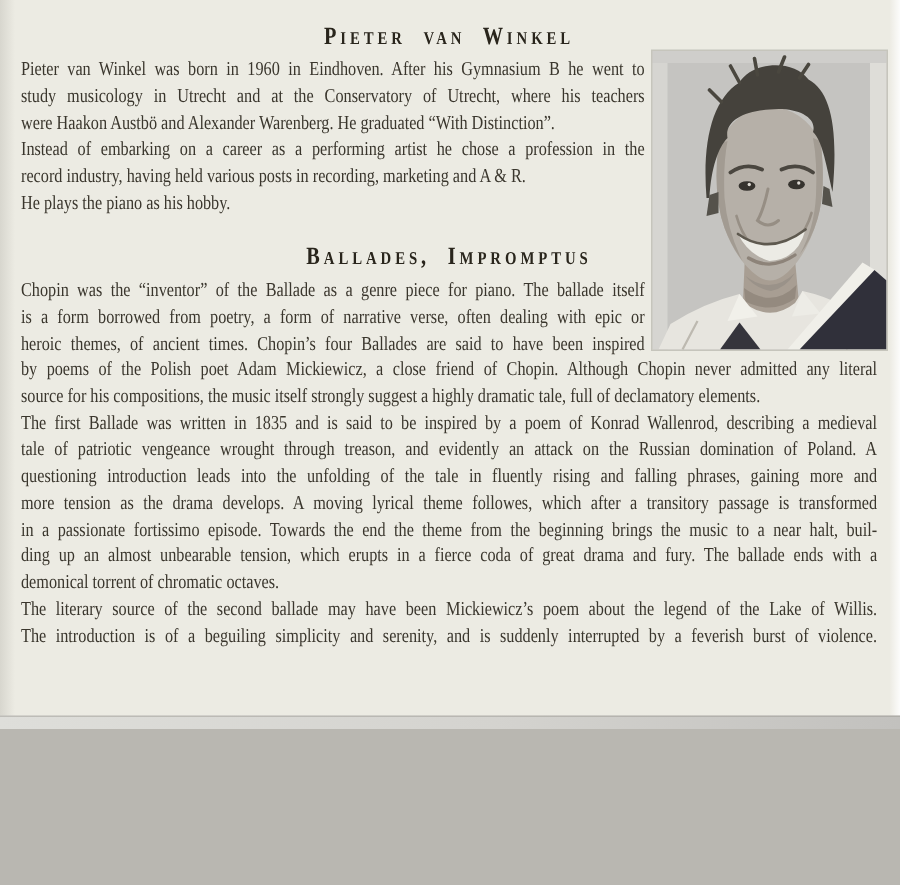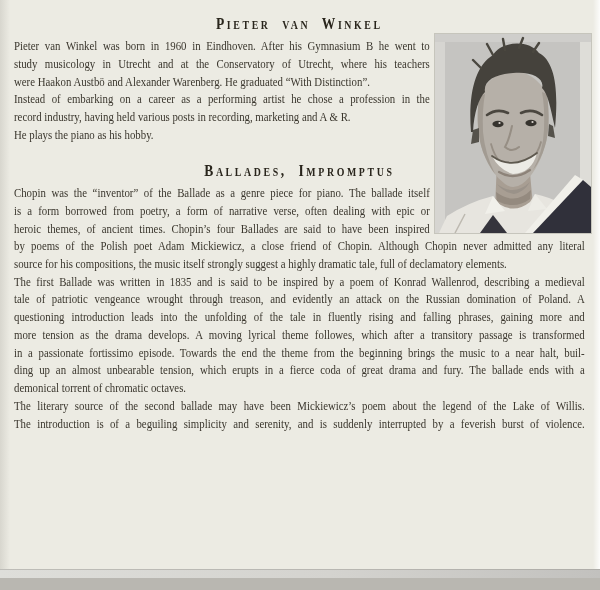--- a/index.html
+++ b/index.html
@@ -2,21 +2,21 @@
 <html><head>
 <meta charset="utf-8">
 <style>
   * { margin:0; padding:0; box-sizing:border-box; }
   html,body { width:600px; height:590px; }
   body {
     font-family:"Liberation Serif", serif;
     background:#b9b7b1;
   }
   .page {
-    position:relative; width:600px; height:578px;
+    position:relative; width:600px; height:486px;
     background:#ecebe3; overflow:hidden;
   }
   
   .text-layer {
     position:absolute; left:14px; top:0;
     width:696px; height:590px;
     transform:scaleX(0.82); transform-origin:0 0;
     color:#3a362d; font-size:13.2px;
   }
   .heading {

